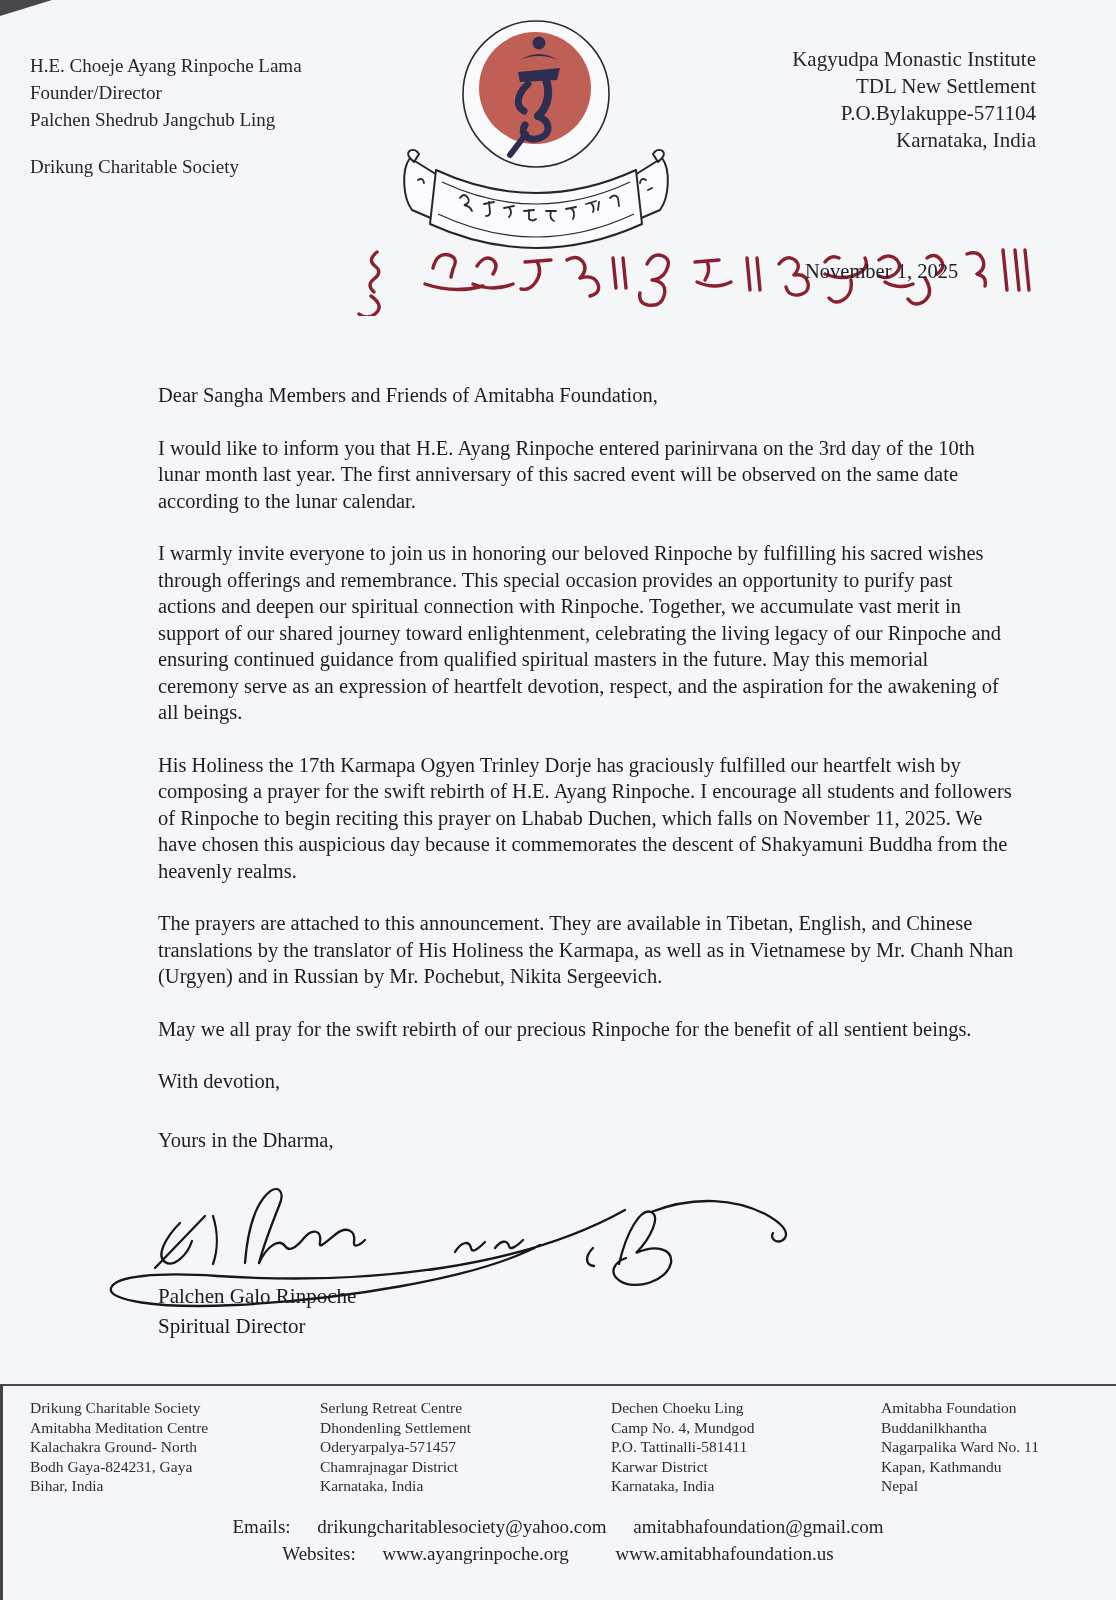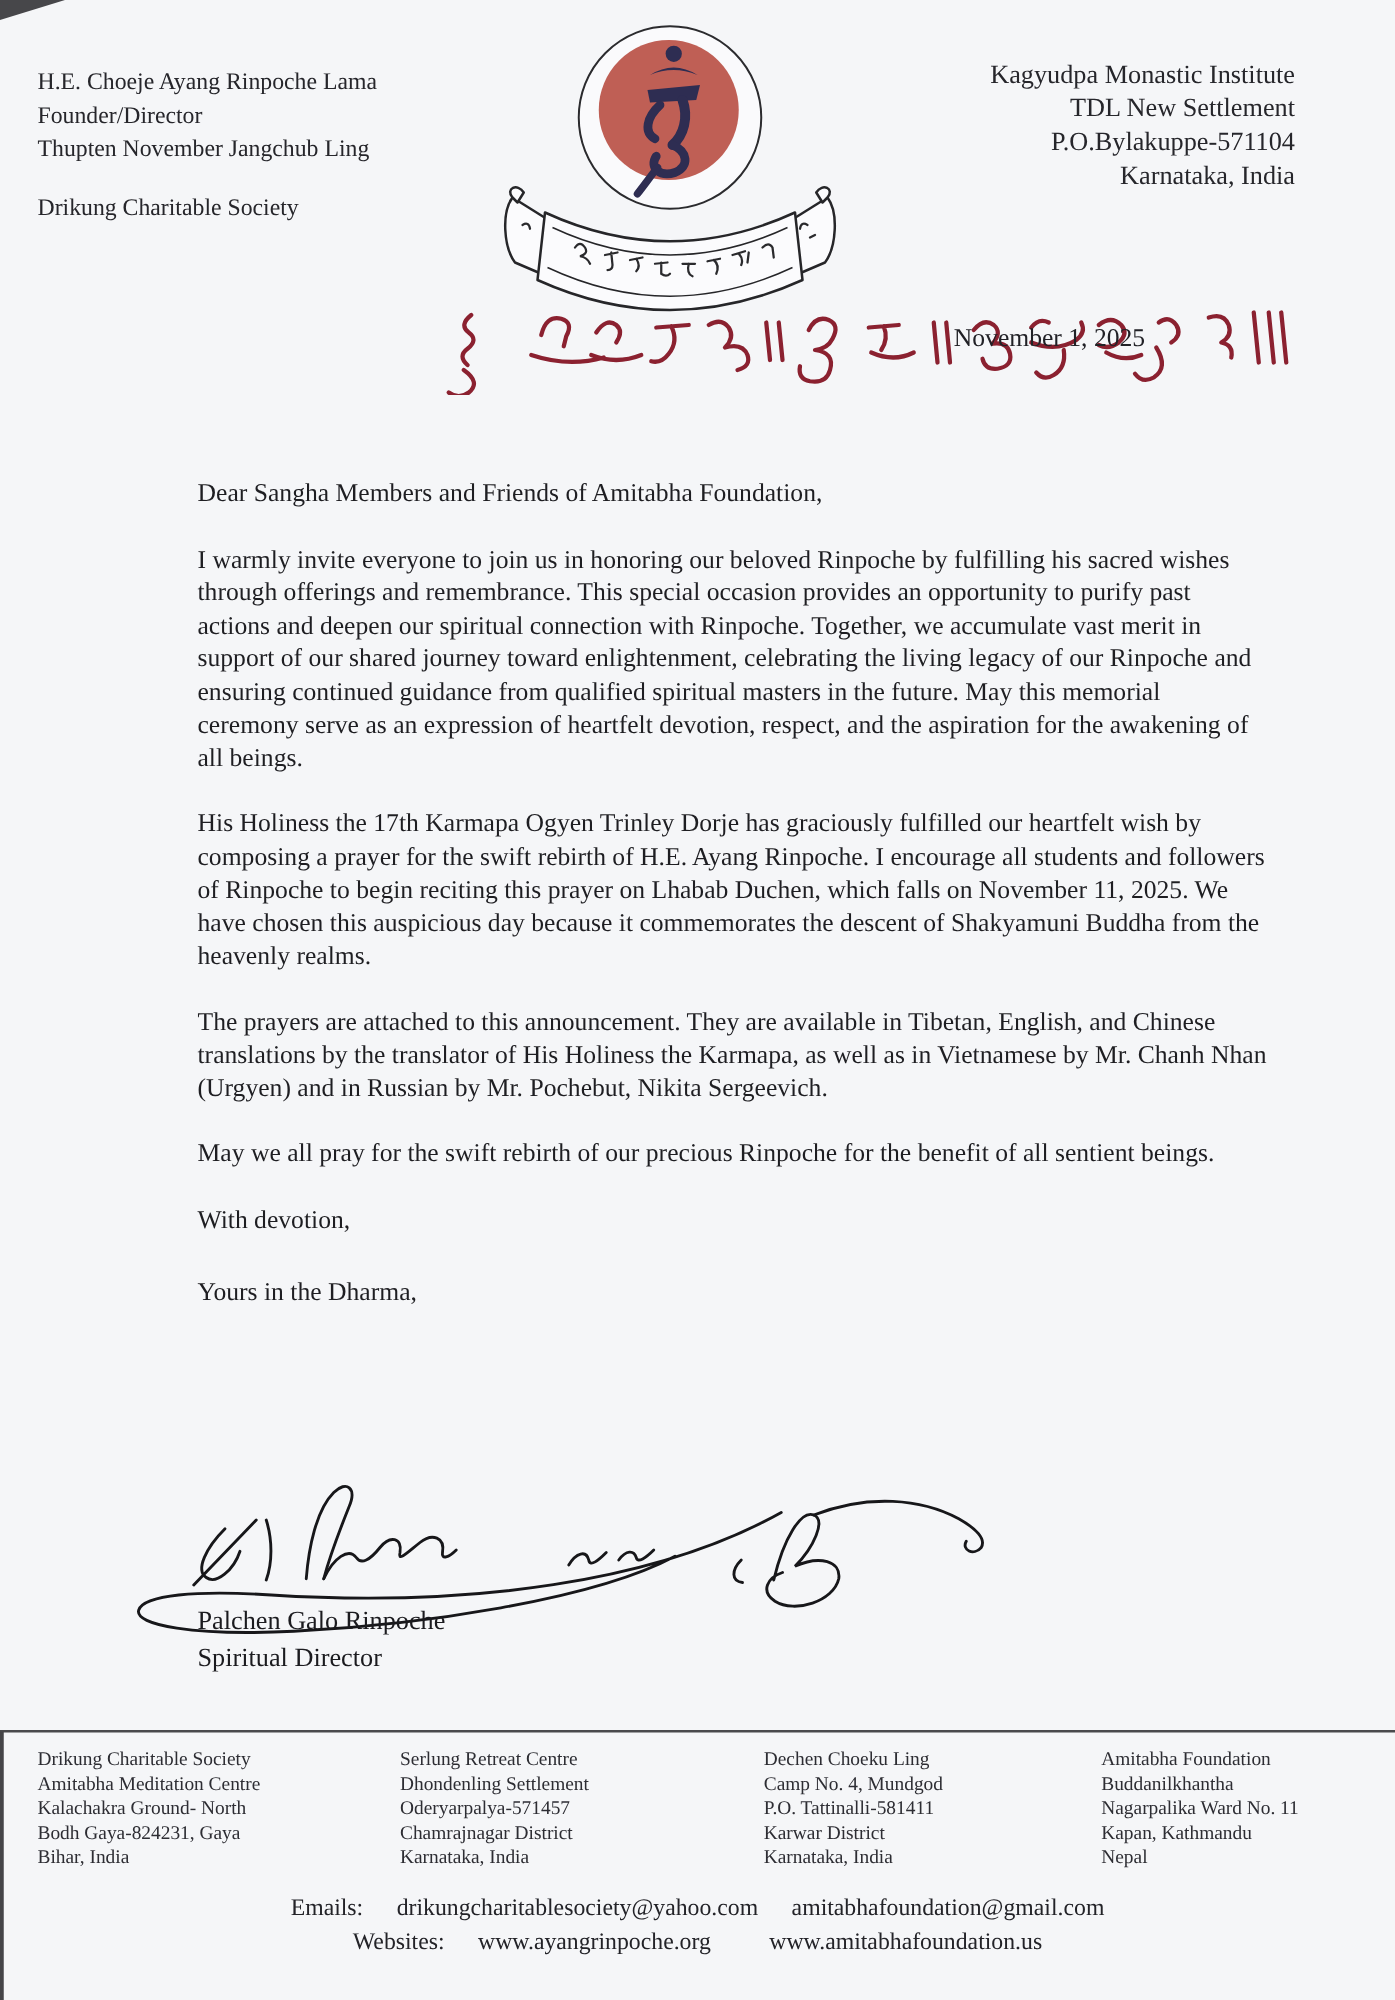--- a/index.html
+++ b/index.html
@@ -11,21 +11,21 @@
     background:#f5f6f8;
     overflow:hidden;
     font-family:"Liberation Serif", serif;
     color:#212126;
   }
   .abs{position:absolute;}
   
   .hdr-left{left:30px;top:52px;font-size:19px;line-height:27px;color:#26262b;}
   .hdr-left .gap{height:20px;}
   .hdr-right{right:80px;top:46px;font-size:21px;line-height:27px;text-align:right;color:#26262b;}
-  .date-line{left:763px;top:260px;font-size:20.5px;}
+  .date-line{left:805px;top:260px;font-size:20.5px;}
   
   .body-block{left:158px;top:382px;width:856px;font-size:20.5px;line-height:26.5px;color:#1e1e22;}
   .body-block p{margin:0 0 26px 0;}
   .closing p{margin:0 0 32px 0;}
   .signer{left:158px;top:1281px;font-size:21px;line-height:30px;color:#1b1b1f;}
   
   .rule{left:0;top:1384px;width:1116px;height:2px;background:#4a4a4d;}
   .edge-line{left:0;top:1385px;width:3px;height:215px;background:#454548;}
   .corner{left:0;top:0;width:0;height:0;border-top:16px solid #47474a;border-right:52px solid transparent;}
   .footer-cols{left:0;top:1398px;width:1116px;font-size:15.5px;line-height:19.5px;color:#2d2d33;}
@@ -42,21 +42,21 @@
 </head>
 <body>
 
 <div class="page">
 
   <div class="abs corner"></div>
 
   <div class="abs hdr-left">
     <div>H.E. Choeje Ayang Rinpoche Lama</div>
     <div>Founder/Director</div>
-    <div>Thupten November Jangchub Ling</div>
+    <div>Palchen Shedrub Jangchub Ling</div>
     <div class="gap"></div>
     <div>Drikung Charitable Society</div>
   </div>
 
   <div class="abs hdr-right">
     <div>Kagyudpa Monastic Institute</div>
     <div>TDL New Settlement</div>
     <div>P.O.Bylakuppe-571104</div>
     <div>Karnataka, India</div>
   </div>
@@ -121,20 +121,21 @@
       <path d="M572,20 q8,-6 14,2 q5,8 -4,14 M570,40 q10,16 -2,24 q-9,5 -15,-3"></path>
       <path d="M612,16 q12,-4 16,6 q3,9 -6,14 q10,2 8,12"></path>
       <path d="M648,12 l4,40 M660,12 l4,40 M670,12 l4,40"></path>
     </g>
   </svg>
 
   <div class="abs date-line">November 1, 2025</div>
 
   <div class="abs body-block">
     <p>Dear Sangha Members and Friends of Amitabha Foundation,</p>
+    <p>I would like to inform you that H.E. Ayang Rinpoche entered parinirvana on the 3rd day of the 10th lunar month last year. The first anniversary of this sacred event will be observed on the same date according to the lunar calendar.</p>
     <p>I warmly invite everyone to join us in honoring our beloved Rinpoche by fulfilling his sacred wishes through offerings and remembrance. This special occasion provides an opportunity to purify past actions and deepen our spiritual connection with Rinpoche. Together, we accumulate vast merit in support of our shared journey toward enlightenment, celebrating the living legacy of our Rinpoche and ensuring continued guidance from qualified spiritual masters in the future. May this memorial ceremony serve as an expression of heartfelt devotion, respect, and the aspiration for the awakening of all beings.</p>
     <p>His Holiness the 17th Karmapa Ogyen Trinley Dorje has graciously fulfilled our heartfelt wish by composing a prayer for the swift rebirth of H.E. Ayang Rinpoche. I encourage all students and followers of Rinpoche to begin reciting this prayer on Lhabab Duchen, which falls on November 11, 2025. We have chosen this auspicious day because it commemorates the descent of Shakyamuni Buddha from the heavenly realms.</p>
     <p>The prayers are attached to this announcement. They are available in Tibetan, English, and Chinese translations by the translator of His Holiness the Karmapa, as well as in Vietnamese by Mr. Chanh Nhan (Urgyen) and in Russian by Mr. Pochebut, Nikita Sergeevich.</p>
     <p>May we all pray for the swift rebirth of our precious Rinpoche for the benefit of all sentient beings.</p>
     <div class="closing">
       <p>With devotion,</p>
       <p>Yours in the Dharma,</p>
     </div>
   </div>
 

